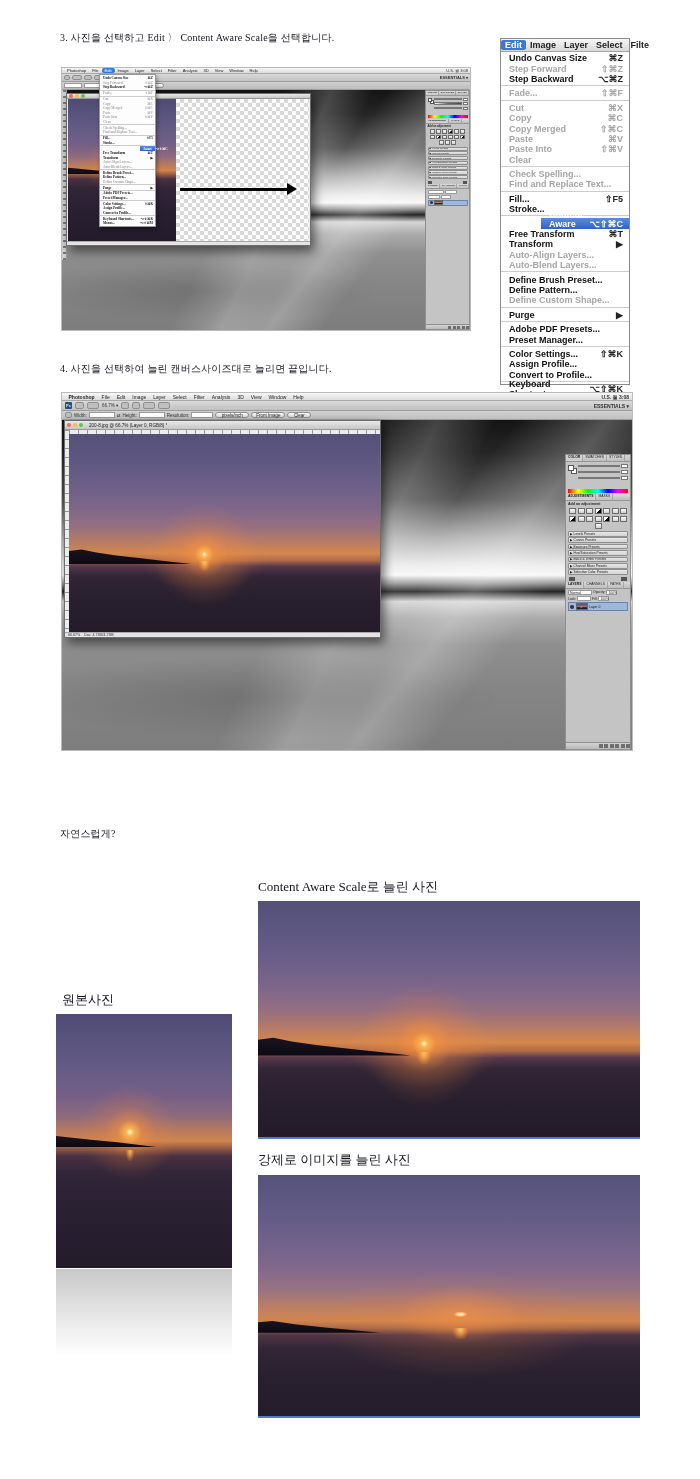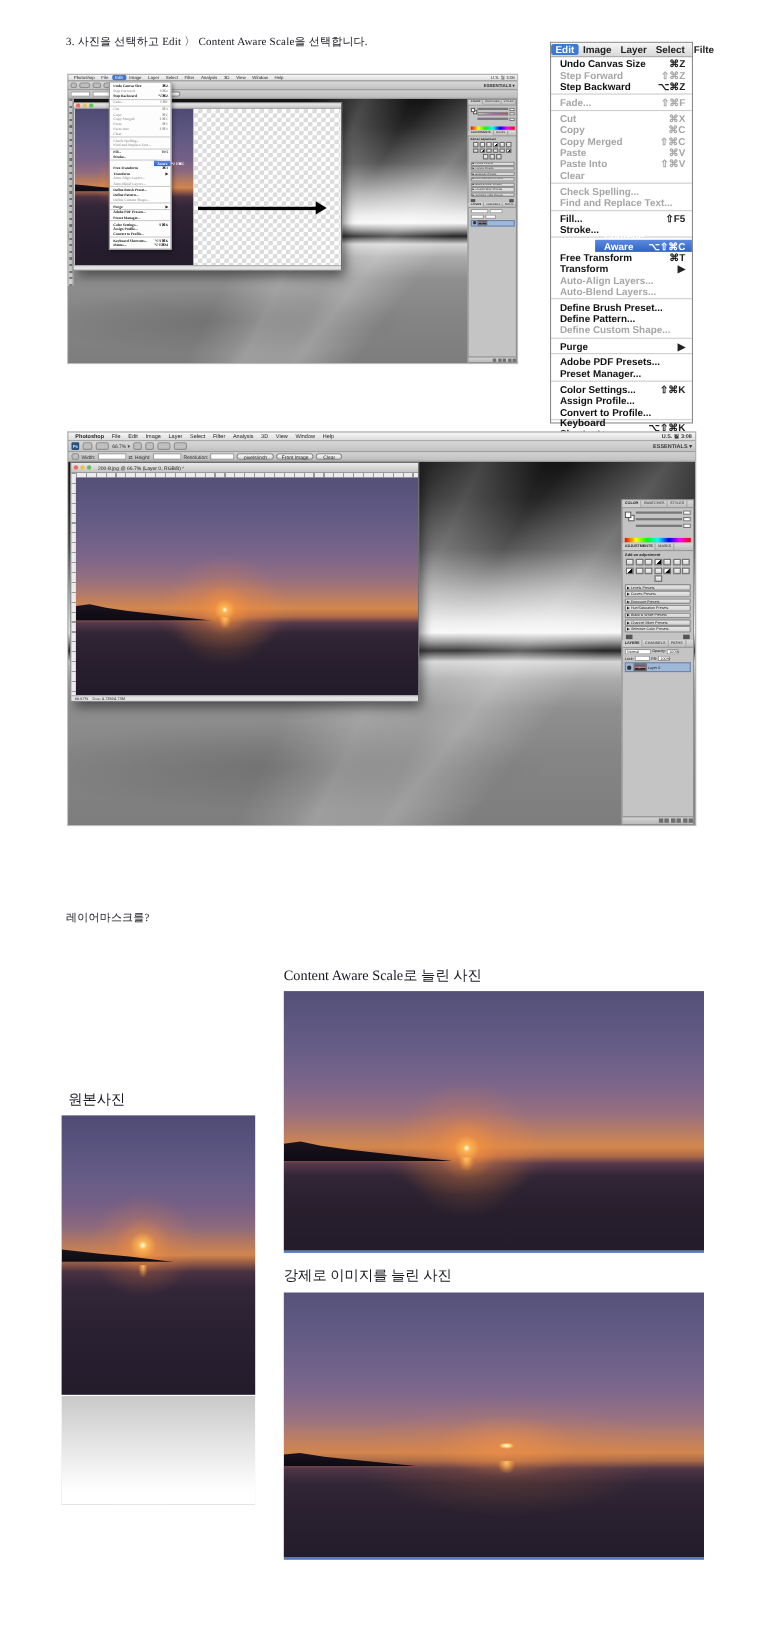--- a/index.html
+++ b/index.html
@@ -623,20 +623,21 @@
           <span class="ml">Keyboard Shortcuts...</span>
           <span class="ms">⌥⇧⌘K</span>
         </div>
         <div class="menu-row normal">
           <span class="ml">Menus...</span>
           <span class="ms">⌥⇧⌘M</span>
         </div>
       </div>
   </div>
 
+  <div class="ktext" style="left:60px; top:362px;">4. 사진을 선택하여 늘린 캔버스사이즈대로 늘리면 끝입니다.</div>
 
   <div class="shot ss2">
     <div class="psmb ui" id="mb2">
         <span class="mb-item">Photoshop</span>
         <span class="mb-item">File</span>
         <span class="mb-item">Edit</span>
         <span class="mb-item">Image</span>
         <span class="mb-item">Layer</span>
         <span class="mb-item">Select</span>
         <span class="mb-item">Filter</span>
@@ -796,21 +797,21 @@
             <i></i>
             <i></i>
             <i></i>
             <i></i>
             <i></i>
           </div>
       </div>
     </div>
   </div>
 
-  <div class="ktext" style="left:60px; top:827px;">레이어마스크를?</div>
+  <div class="ktext" style="left:60px; top:827px;">자연스럽게?</div>
 
   <div class="caption" style="left:258px; top:878px;">Content Aware Scale로 늘린 사진</div>
   <div class="photo-wide sunset v-cas" style="left:258px; top:901px; height:238px;"></div>
 
   <div class="caption" style="left:62px; top:991px;">원본사진</div>
   <div class="orig-wrap">
     <div class="sunset v-orig orig-photo"></div>
     <div class="reflect-wrap">
       <div class="sunset v-orig reflect-img"></div>
       <div class="reflect-fade"></div>

